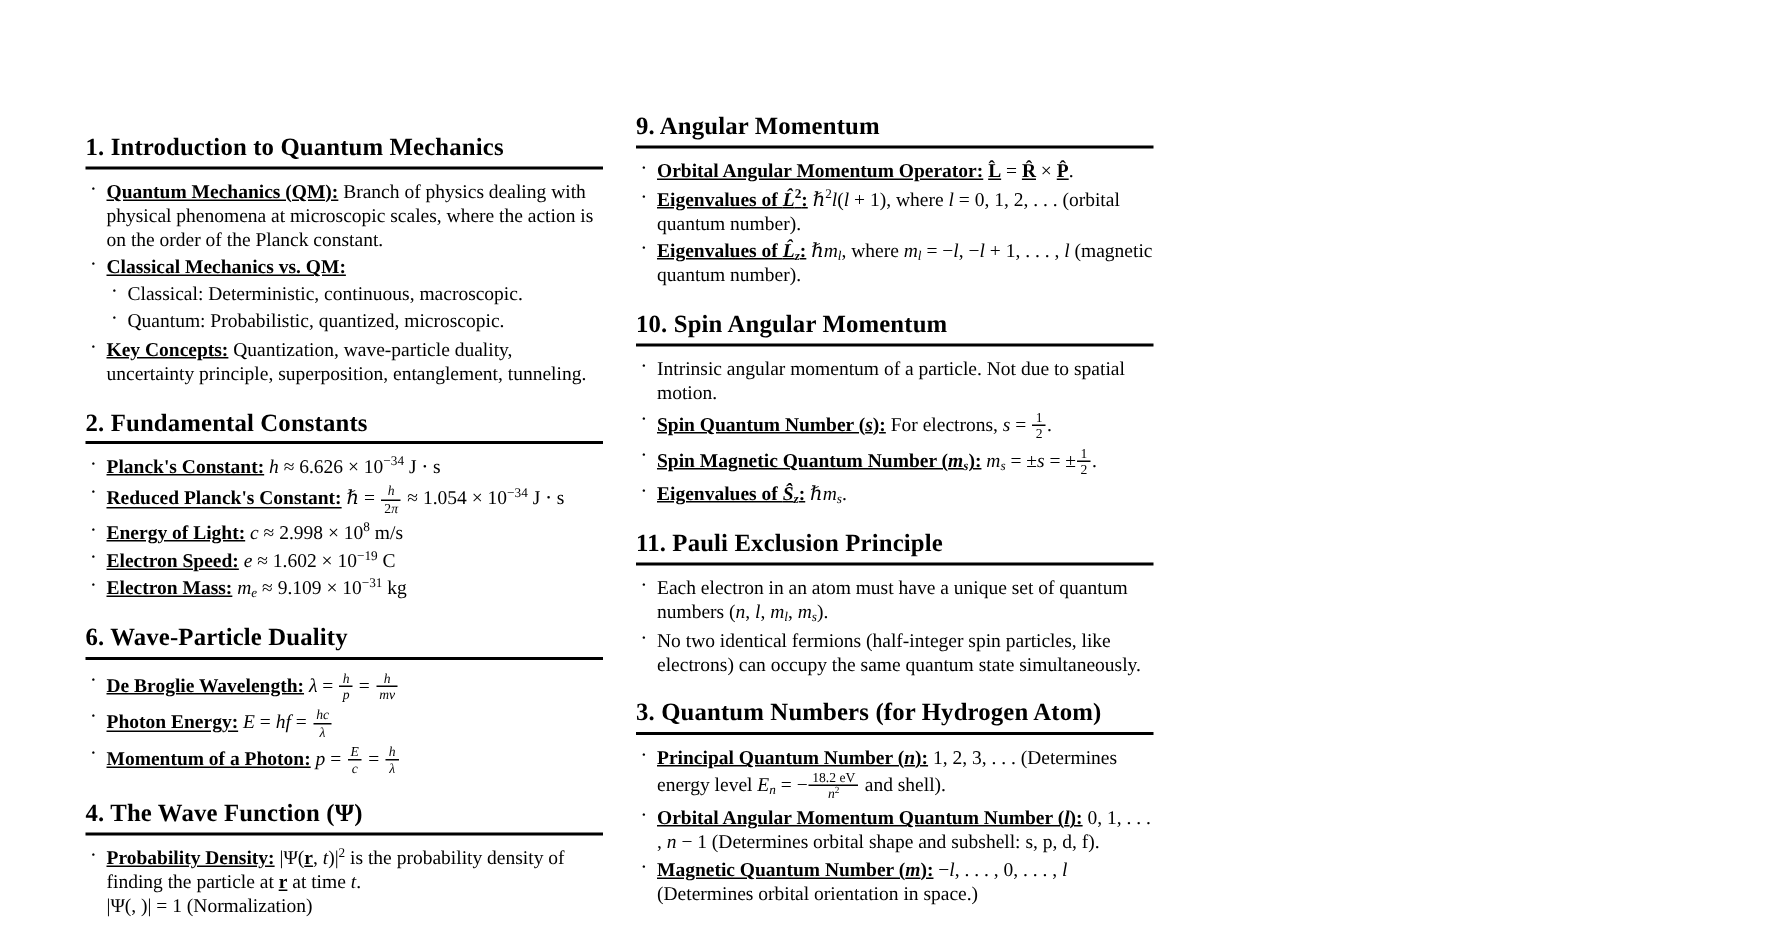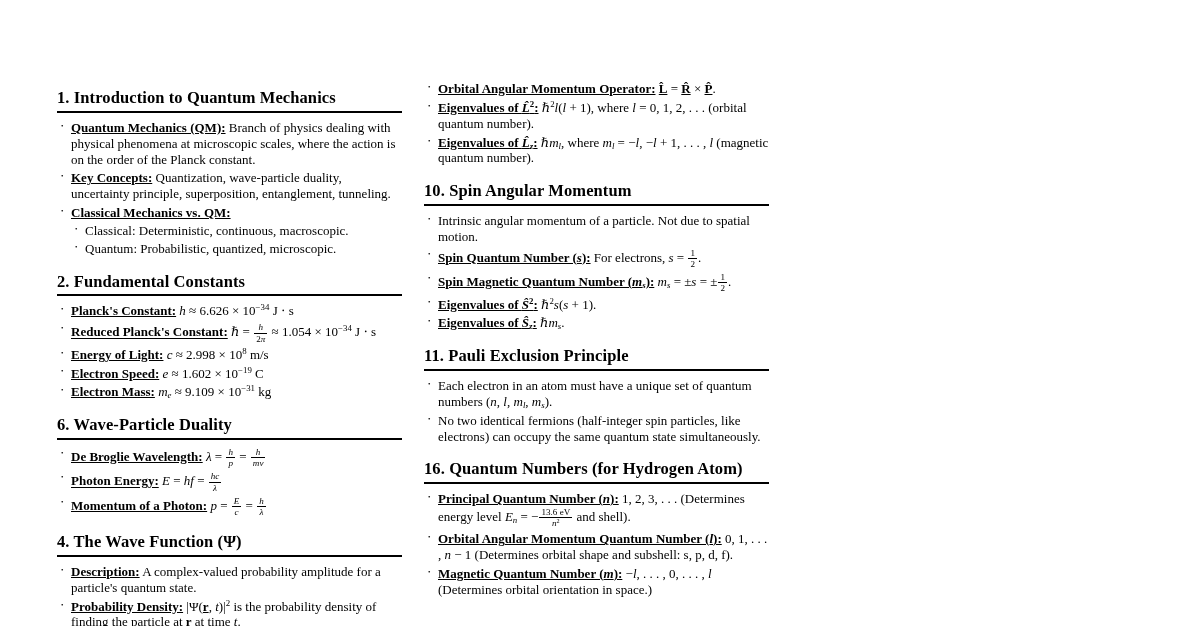--- a/index.html
+++ b/index.html
@@ -100,25 +100,25 @@
   }
 </style>
 </head>
 <body>
 
 <div class="col" id="col-left">
   <div class="section">
     <h2>1. Introduction to Quantum Mechanics</h2>
     <ul class="items">
         <li><b>Quantum Mechanics (QM):</b> Branch of physics dealing with physical phenomena at microscopic scales, where the action is on the order of the Planck constant.</li>
-        <li><b>Key Concepts:</b> Quantization, wave-particle duality, uncertainty principle, superposition, entanglement, tunneling.</li>
         <li><b>Classical Mechanics vs. QM:</b><ul class="sub">
             <li>Classical: Deterministic, continuous, macroscopic.</li>
             <li>Quantum: Probabilistic, quantized, microscopic.</li>
           </ul></li>
+        <li><b>Key Concepts:</b> Quantization, wave-particle duality, uncertainty principle, superposition, entanglement, tunneling.</li>
       </ul>
   </div>
   <div class="section">
     <h2>2. Fundamental Constants</h2>
     <ul class="items">
         <li><b>Planck's Constant:</b> <i>h</i> ≈ 6.626 × 10<sup>−34</sup> J ⋅ s</li>
         <li><b>Reduced Planck's Constant:</b> ℏ = <span class="frac"><span class="fnum"><i>h</i></span><span class="fden">2<i>π</i></span></span> ≈ 1.054 × 10<sup>−34</sup> J ⋅ s</li>
         <li><b>Energy of Light:</b> <i>c</i> ≈ 2.998 × 10<sup>8</sup> m/s</li>
         <li><b>Electron Speed:</b> <i>e</i> ≈ 1.602 × 10<sup>−19</sup> C</li>
         <li><b>Electron Mass:</b> <i>m</i><sub><i>e</i></sub> ≈ 9.109 × 10<sup>−31</sup> kg</li>
@@ -128,52 +128,51 @@
     <h2>6. Wave-Particle Duality</h2>
     <ul class="items">
         <li><b>De Broglie Wavelength:</b> <i>λ</i> = <span class="frac"><span class="fnum"><i>h</i></span><span class="fden"><i>p</i></span></span> = <span class="frac"><span class="fnum"><i>h</i></span><span class="fden"><i>mv</i></span></span></li>
         <li><b>Photon Energy:</b> <i>E</i> = <i>hf</i> = <span class="frac"><span class="fnum"><i>hc</i></span><span class="fden"><i>λ</i></span></span></li>
         <li><b>Momentum of a Photon:</b> <i>p</i> = <span class="frac"><span class="fnum"><i>E</i></span><span class="fden"><i>c</i></span></span> = <span class="frac"><span class="fnum"><i>h</i></span><span class="fden"><i>λ</i></span></span></li>
       </ul>
   </div>
   <div class="section">
     <h2>4. The Wave Function (Ψ)</h2>
     <ul class="items">
-        <li><b>Description:</b> A complex-valued probability amplitude for a particle's quantum state.</li>
         <li><b>Probability Density:</b> |Ψ(<b>r</b>, <i>t</i>)|<sup>2</sup> is the probability density of finding the particle at <b>r</b> at time <i>t</i>.<br> |Ψ(, )| = 1 (Normalization)</li>
       </ul>
   </div>
 </div>
 
 <div class="col" id="col-right">
   <div class="section">
+    <h2>9. Angular Momentum</h2>
     <ul class="items">
         <li><b>Orbital Angular Momentum Operator:</b> <b>L̂</b> = <b>R̂</b> × <b>P̂</b>.</li>
         <li><b>Eigenvalues of <i>L̂</i><sup>2</sup>:</b> ℏ<sup>2</sup><i>l</i>(<i>l</i> + 1), where <i>l</i> = 0, 1, 2, . . . (orbital quantum number).</li>
         <li><b>Eigenvalues of <i>L̂</i><sub><i>z</i></sub>:</b> ℏ<i>m</i><sub><i>l</i></sub>, where <i>m</i><sub><i>l</i></sub> = −<i>l</i>, −<i>l</i> + 1, . . . , <i>l</i> (magnetic quantum number).</li>
       </ul>
   </div>
   <div class="section">
     <h2>10. Spin Angular Momentum</h2>
     <ul class="items">
         <li>Intrinsic angular momentum of a particle. Not due to spatial motion.</li>
         <li><b>Spin Quantum Number (<i>s</i>):</b> For electrons, <i>s</i> = <span class="frac"><span class="fnum">1</span><span class="fden">2</span></span>.</li>
         <li><b>Spin Magnetic Quantum Number (<i>m</i><sub><i>s</i></sub>):</b> <i>m</i><sub><i>s</i></sub> = ±<i>s</i> = ±<span class="frac"><span class="fnum">1</span><span class="fden">2</span></span>.</li>
-        <li><b>Eigenvalues of <i>Ŝ</i><sup>2</sup>:</b> ℏ<sup>2</sup><i>s</i>(<i>s</i> + 1).</li>
         <li><b>Eigenvalues of <i>Ŝ</i><sub><i>z</i></sub>:</b> ℏ<i>m</i><sub><i>s</i></sub>.</li>
       </ul>
   </div>
   <div class="section">
     <h2>11. Pauli Exclusion Principle</h2>
     <ul class="items">
         <li>Each electron in an atom must have a unique set of quantum numbers (<i>n</i>, <i>l</i>, <i>m</i><sub><i>l</i></sub>, <i>m</i><sub><i>s</i></sub>).</li>
         <li>No two identical fermions (half-integer spin particles, like electrons) can occupy the same quantum state simultaneously.</li>
       </ul>
   </div>
   <div class="section">
-    <h2>16. Quantum Numbers (for Hydrogen Atom)</h2>
+    <h2>3. Quantum Numbers (for Hydrogen Atom)</h2>
     <ul class="items">
-        <li><b>Principal Quantum Number (<i>n</i>):</b> 1, 2, 3, . . . (Determines energy level <i>E</i><sub><i>n</i></sub> = −<span class="frac"><span class="fnum">13.6 eV</span><span class="fden"><i>n</i><sup>2</sup></span></span> and shell).</li>
+        <li><b>Principal Quantum Number (<i>n</i>):</b> 1, 2, 3, . . . (Determines energy level <i>E</i><sub><i>n</i></sub> = −<span class="frac"><span class="fnum">18.2 eV</span><span class="fden"><i>n</i><sup>2</sup></span></span> and shell).</li>
         <li><b>Orbital Angular Momentum Quantum Number (<i>l</i>):</b> 0, 1, . . . , <i>n</i> − 1 (Determines orbital shape and subshell: s, p, d, f).</li>
         <li><b>Magnetic Quantum Number (<i>m</i>):</b> −<i>l</i>, . . . , 0, . . . , <i>l</i><br>(Determines orbital orientation in space.)</li>
       </ul>
   </div>
 </div>
 
 </body></html>

